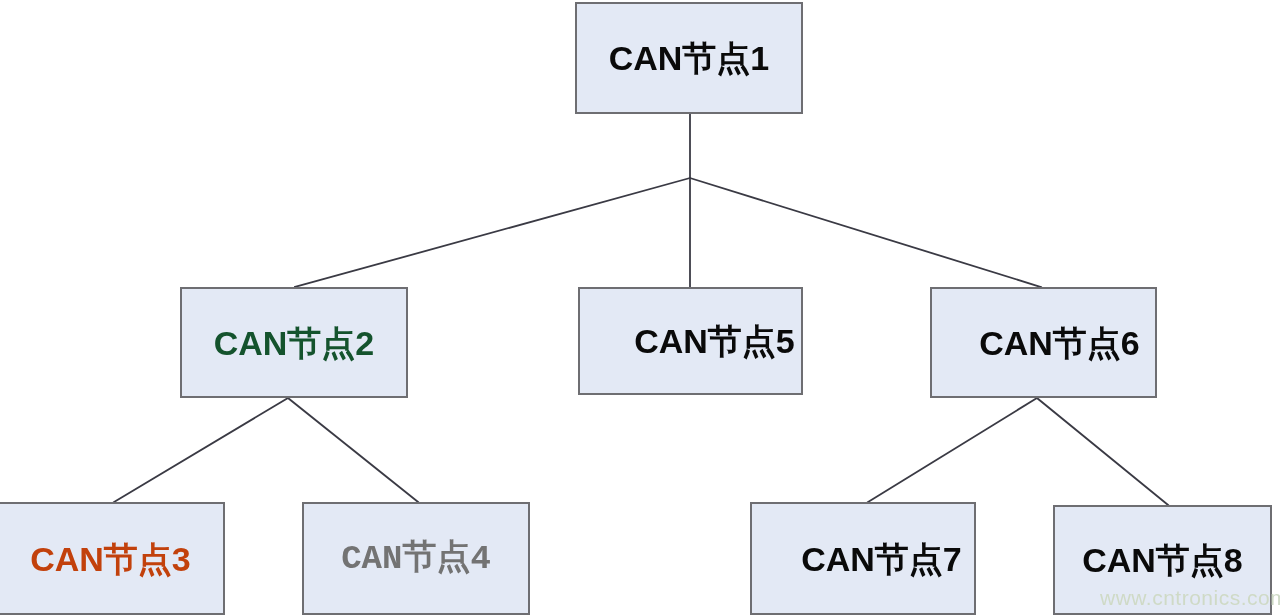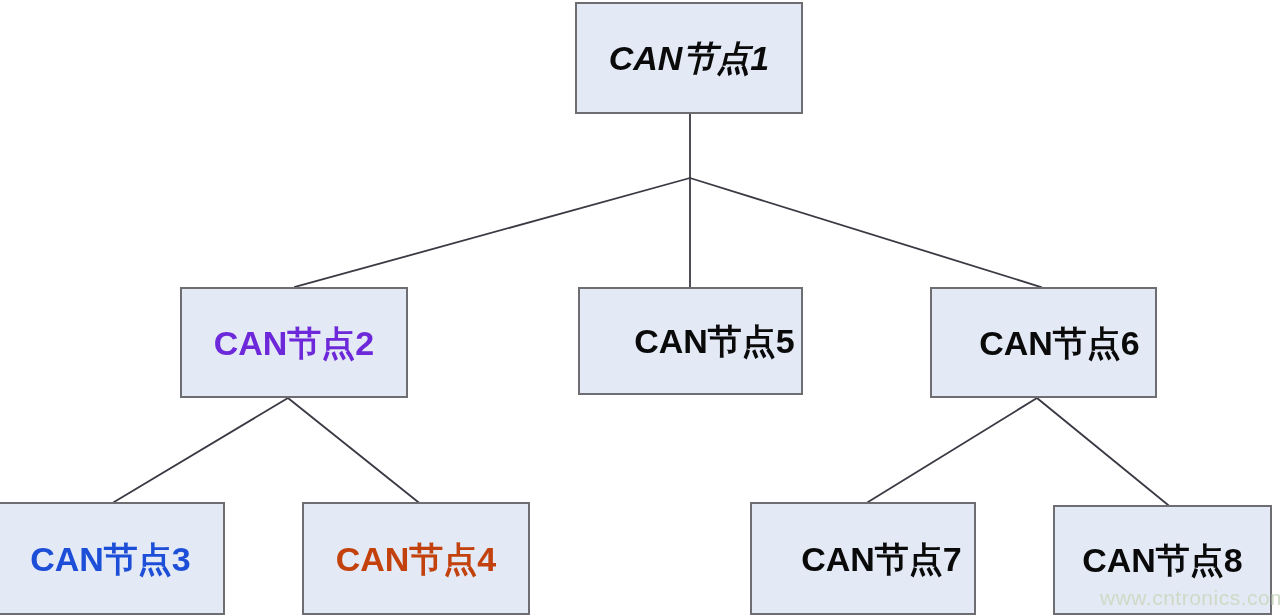--- a/index.html
+++ b/index.html
@@ -61,36 +61,36 @@
         <line x1="690" y1="178" x2="690" y2="287"></line>
         <line x1="690" y1="178" x2="1041" y2="287"></line>
         <line x1="288" y1="398" x2="114" y2="502"></line>
         <line x1="288" y1="398" x2="418" y2="502"></line>
         <line x1="1037" y1="398" x2="868" y2="502"></line>
         <line x1="1037" y1="398" x2="1168" y2="505"></line>
       </g>
   </svg>
 
   <div class="node" style="left: 575px; top: 2px; width: 228px; height: 112px; background: rgb(227, 233, 245); border-color: rgb(110, 110, 114);">
-    <span class="node-label" style="color: rgb(10, 10, 10); font-style: italic;">CAN节点1</span>
+    <span class="node-label" style="color: rgb(10, 10, 10);">CAN节点1</span>
   </div>
   <div class="node" style="left: 180px; top: 287px; width: 228px; height: 111px; background: rgb(227, 233, 245); border-color: rgb(110, 110, 114);">
-    <span class="node-label" style="color: #6d28d9;">CAN节点2</span>
+    <span class="node-label" style="color: #14532d;">CAN节点2</span>
   </div>
   <div class="node" style="left: 578px; top: 287px; width: 225px; height: 108px; background: rgb(227, 233, 245); border-color: rgb(110, 110, 114); padding-left: 48px;">
     <span class="node-label" style="color: rgb(10, 10, 10);">CAN节点5</span>
   </div>
   <div class="node" style="left: 930px; top: 287px; width: 227px; height: 111px; background: rgb(227, 233, 245); border-color: rgb(110, 110, 114); padding-left: 32px;">
     <span class="node-label" style="color: rgb(10, 10, 10);">CAN节点6</span>
   </div>
   <div class="node" style="left: -4px; top: 502px; width: 229px; height: 113px; background: rgb(227, 233, 245); border-color: rgb(110, 110, 114);">
-    <span class="node-label" style="color: #1d4ed8;">CAN节点3</span>
+    <span class="node-label" style="color: #c2410c;">CAN节点3</span>
   </div>
   <div class="node" style="left: 302px; top: 502px; width: 228px; height: 113px; background: rgb(227, 233, 245); border-color: rgb(110, 110, 114);">
-    <span class="node-label" style="color: #c2410c;">CAN节点4</span>
+    <span class="node-label" style="color: #737373; font-family: Liberation Mono, monospace;">CAN节点4</span>
   </div>
   <div class="node" style="left: 750px; top: 502px; width: 226px; height: 113px; background: rgb(227, 233, 245); border-color: rgb(110, 110, 114);">
     <span class="node-label" style="color: rgb(10, 10, 10); margin-left: 37px;">CAN节点7</span>
   </div>
   <div class="node" style="left: 1053px; top: 505px; width: 219px; height: 110px; background: rgb(227, 233, 245); border-color: rgb(110, 110, 114);">
     <span class="node-label" style="color: rgb(10, 10, 10);">CAN节点8</span>
   </div>
 
   <div class="watermark" style="left: 1100px; top: 586px; color: rgb(207, 218, 198);">www.cntronics.com</div>
 </div>

